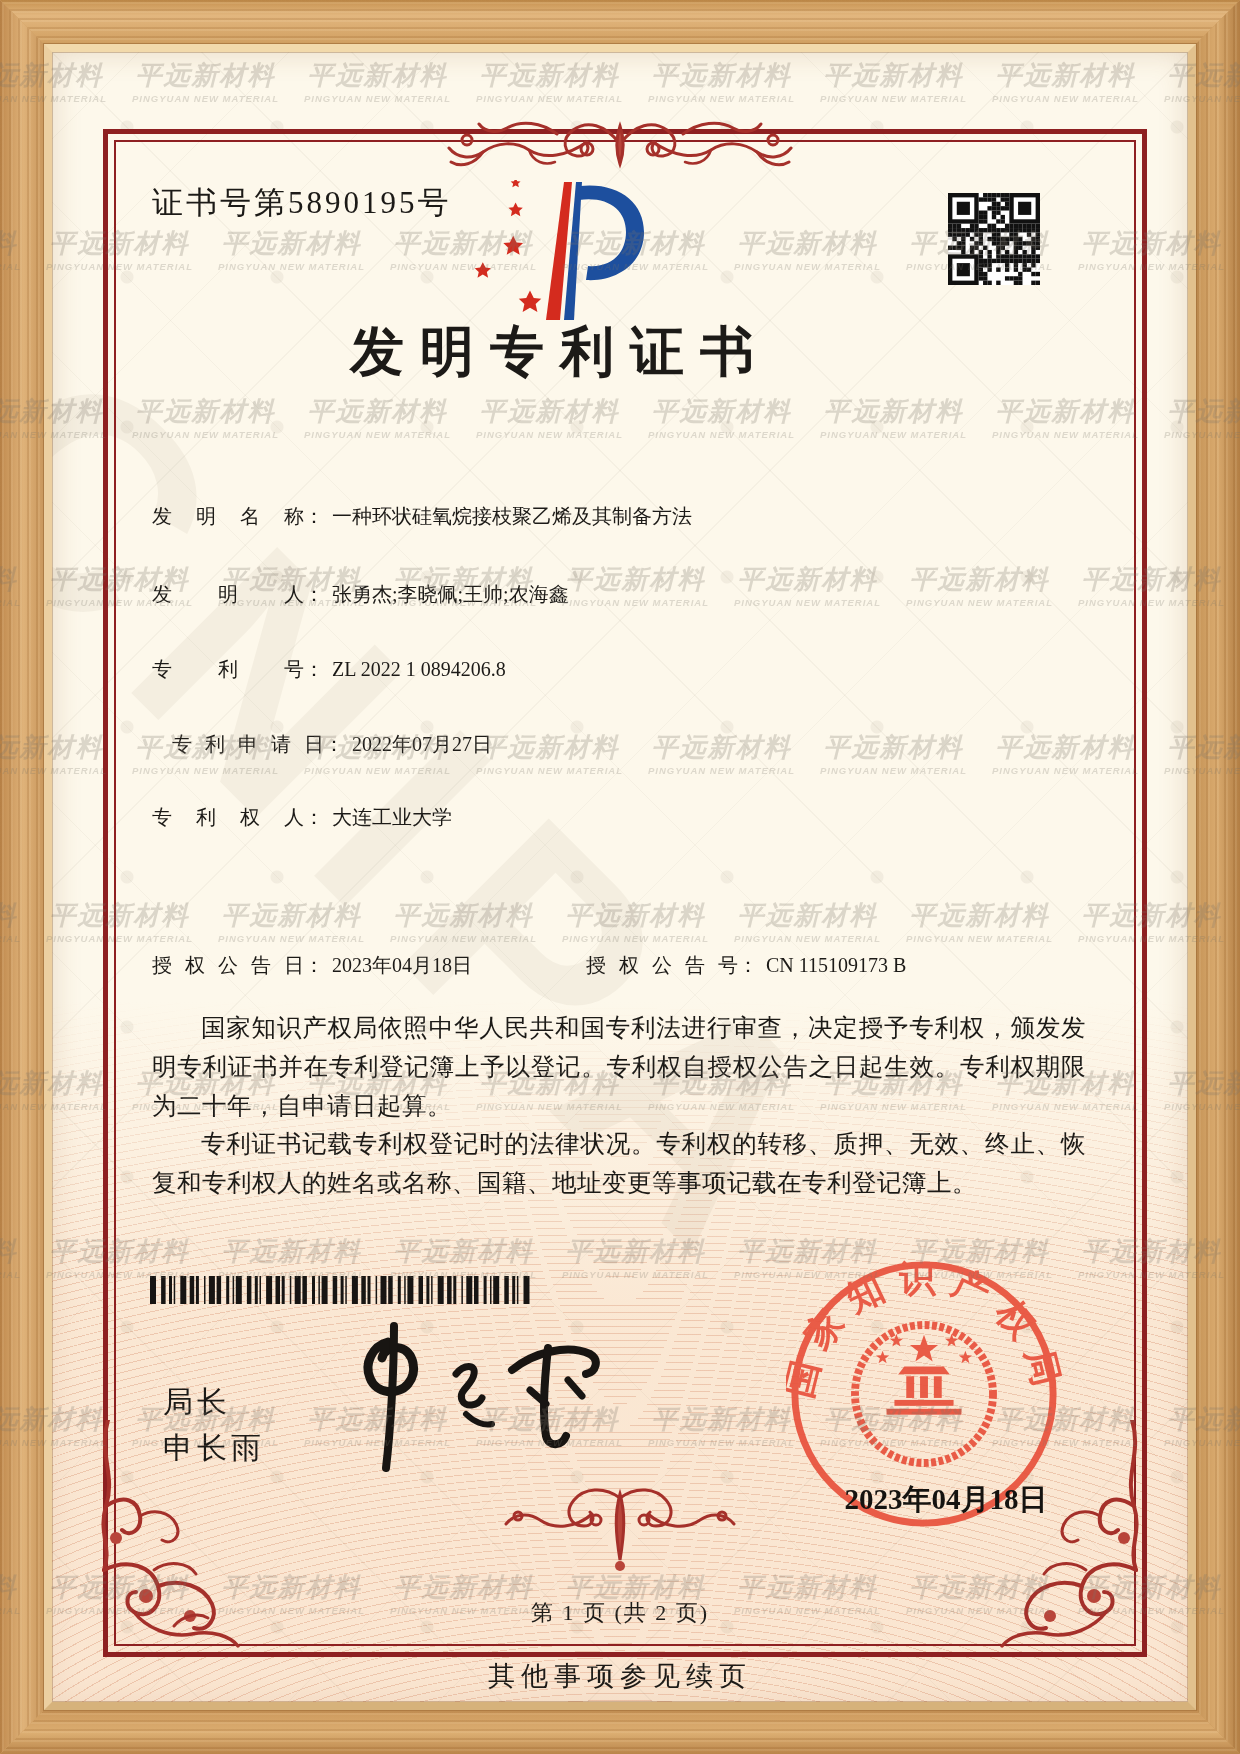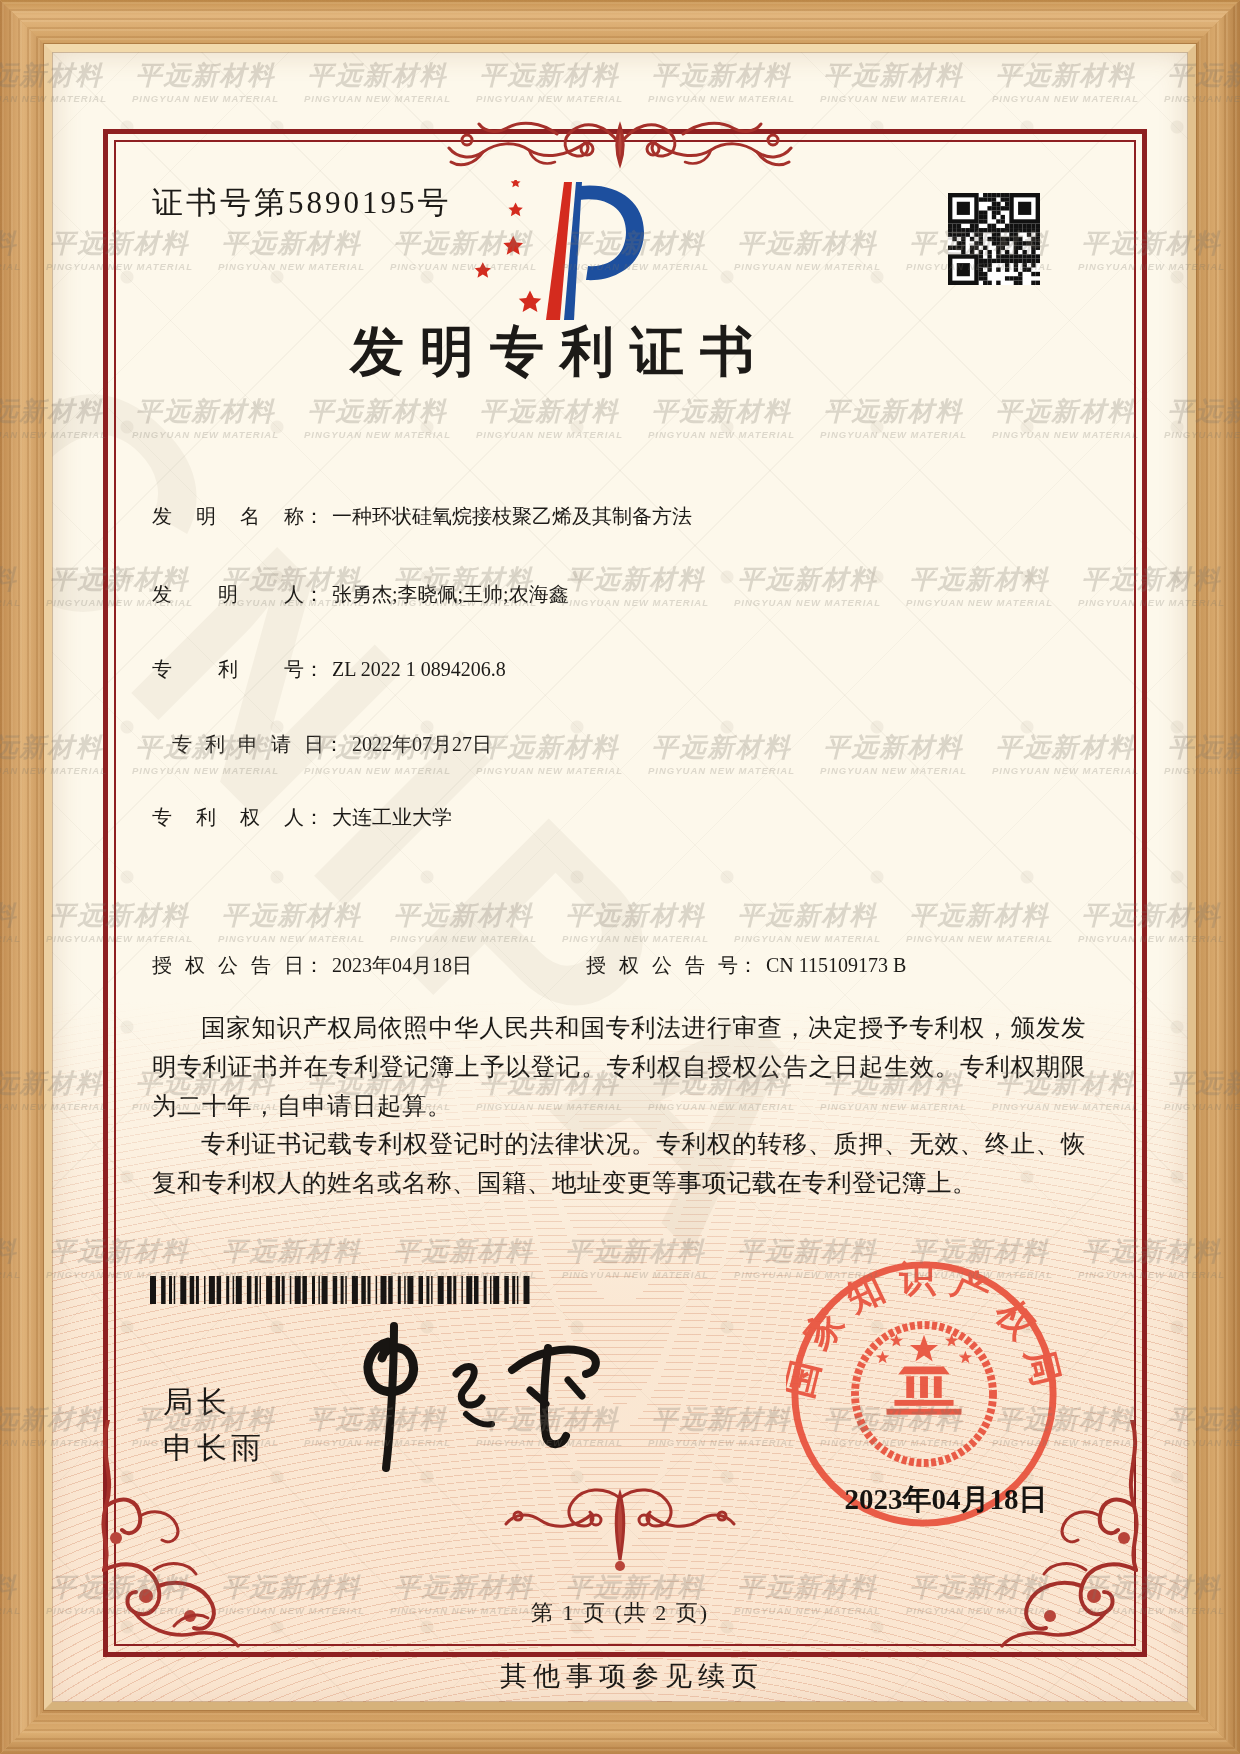--- a/index.html
+++ b/index.html
@@ -52,21 +52,21 @@
   
   .abs{position:absolute;z-index:2;}
   .cert-no{left:152px;top:182px;font-size:31px;letter-spacing:3px;}
   .title{left:300px;top:316px;width:520px;text-align:center;font-size:54px;font-weight:bold;letter-spacing:16px;}
   .frow{left:152px;font-size:20px;white-space:nowrap;}
   .flabel{display:inline-block;width:152px;text-align:justify;text-align-last:justify;vertical-align:bottom;}
   .fcolon{display:inline-block;margin-right:8px;}
   .para{left:152px;width:934px;font-size:24.5px;line-height:39px;text-align:justify;text-indent:2em;letter-spacing:.5px;}
   .director{font-family:Liberation Serif, serif;font-size:30px;letter-spacing:4px;font-weight:500;}
   .pageinfo{left:103px;top:1598px;width:1034px;text-align:center;font-size:22px;letter-spacing:2px;}
-  .footer{left:52px;top:1658px;width:1136px;text-align:center;font-size:27px;letter-spacing:6px;padding-left:12px;}
+  .footer{left:52px;top:1658px;width:1136px;text-align:center;font-size:27px;letter-spacing:6px;}
   .sealdate{left:816px;top:1480px;width:260px;text-align:center;font-size:29px;font-weight:bold;color:#151310;z-index:3;}
   
   .wm-layer{position:absolute;z-index:6;left:0;top:0;width:1240px;height:1754px;pointer-events:none;overflow:hidden;}
   .wm{position:absolute;text-align:center;white-space:nowrap;}
   .wm .l1{display:block;font-family:"Liberation Sans","DejaVu Sans",sans-serif;font-weight:bold;
     font-size:26px;letter-spacing:2px;color:rgba(122,115,103,.26);font-style:italic;}
   .wm .l2{display:block;font-family:"Liberation Sans","DejaVu Sans",sans-serif;font-weight:bold;
     font-size:9.5px;letter-spacing:1px;color:rgba(122,115,103,.24);font-style:italic;}
   .qr{left:948px;top:193px;width:92px;height:92px;background:#fff;}
   .barcode{left:150px;top:1276px;width:382px;height:28px;}

